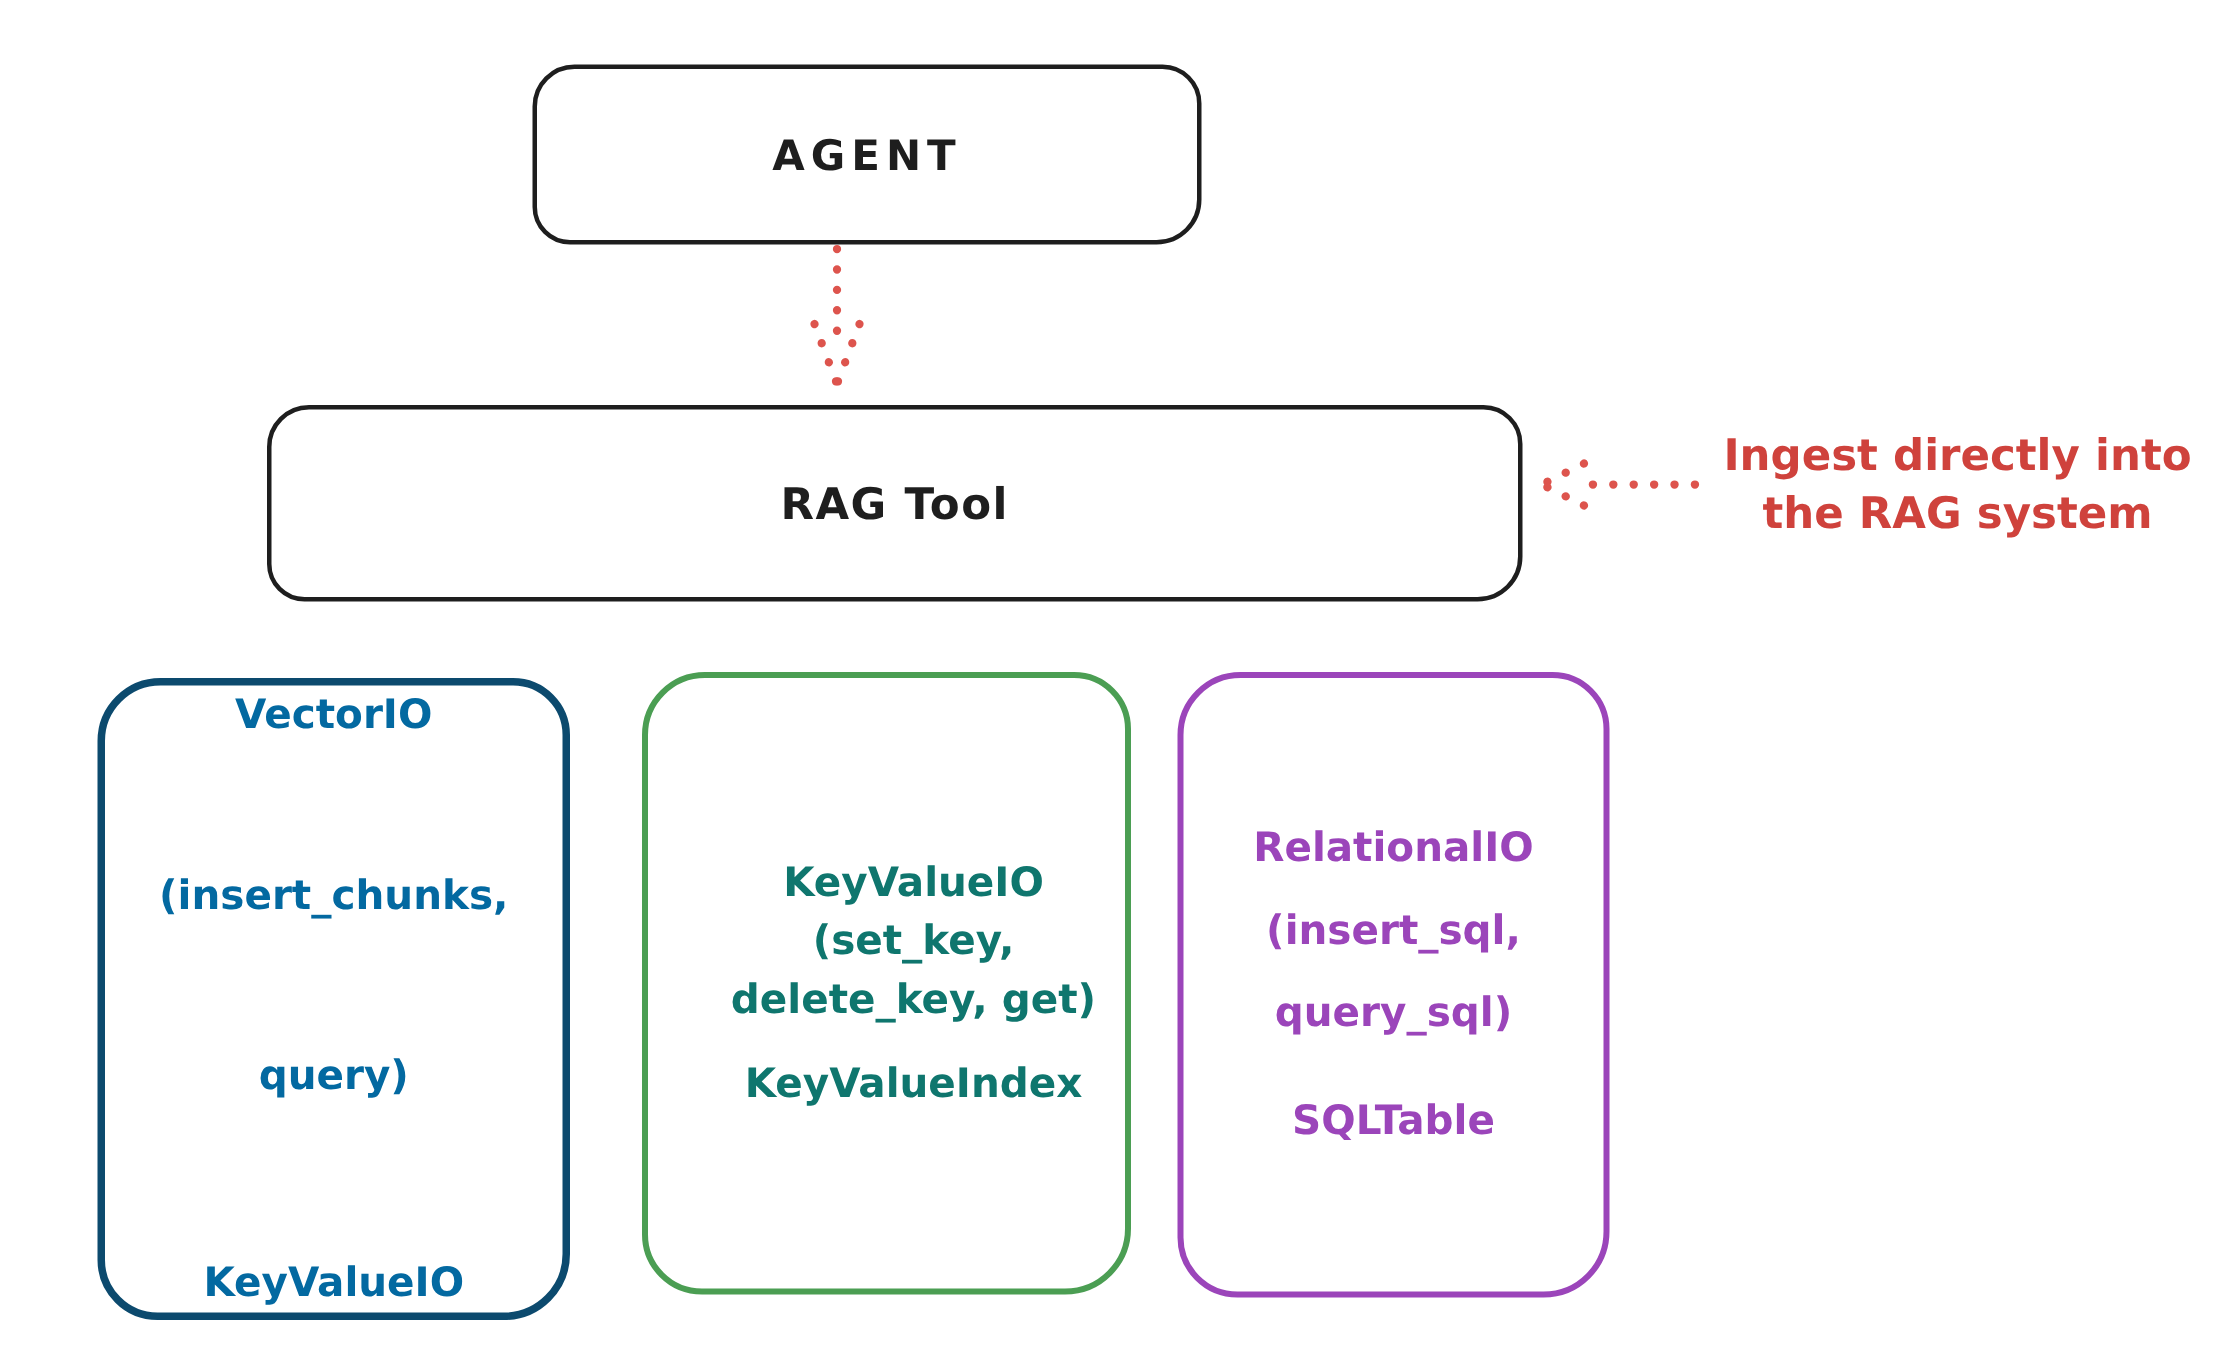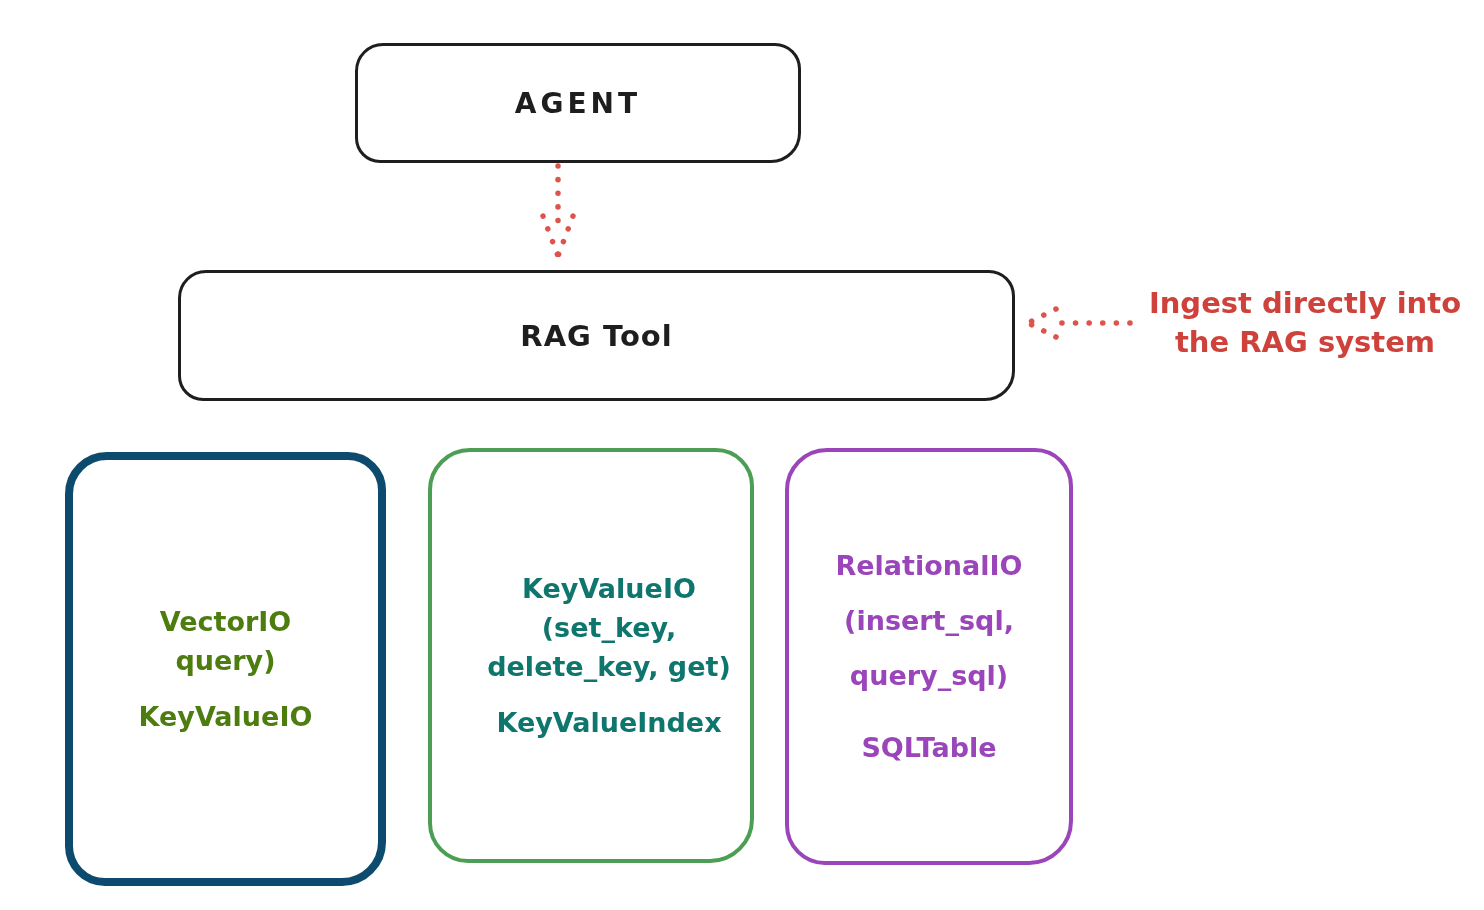--- a/index.html
+++ b/index.html
@@ -68,22 +68,23 @@
     text-align: center;
     font-size: 27px;
     line-height: 39px;
     font-weight: bold;
     border-radius: 42px 38px 44px 40px;
   }
   .store .index-label { margin-top: 17px; }
   .store-vector {
     left: 65px; top: 452px;
     width: 305px; height: 418px;
-    border: 8px solid #0c4a6e;
-    color: #4d7c0f;
+    border: 5px solid #0c4a6e;
+    color: #0369a1;
+    justify-content: space-between;
   }
   .store-keyvalue {
     left: 428px; top: 448px;
     width: 282px; height: 407px;
     border: 4px solid #4b9e53;
     color: #0f766e;
     padding-left: 36px;
   }
   .store-relational {
     left: 785px; top: 448px;
@@ -118,20 +119,21 @@
     <path d="M38 36 L10 22"></path>
   </svg>
 
   <div class="annotation">
     <div>Ingest directly into</div>
     <div>the RAG system</div>
   </div>
 
   <div class="store store-vector">
     <div>VectorIO</div>
+    <div>(insert_chunks,</div>
     <div>query)</div>
     <div class="index-label">KeyValueIO</div>
   </div>
 
   <div class="store store-keyvalue">
     <div>KeyValueIO</div>
     <div>(set_key,</div>
     <div>delete_key, get)</div>
     <div class="index-label">KeyValueIndex</div>
   </div>

